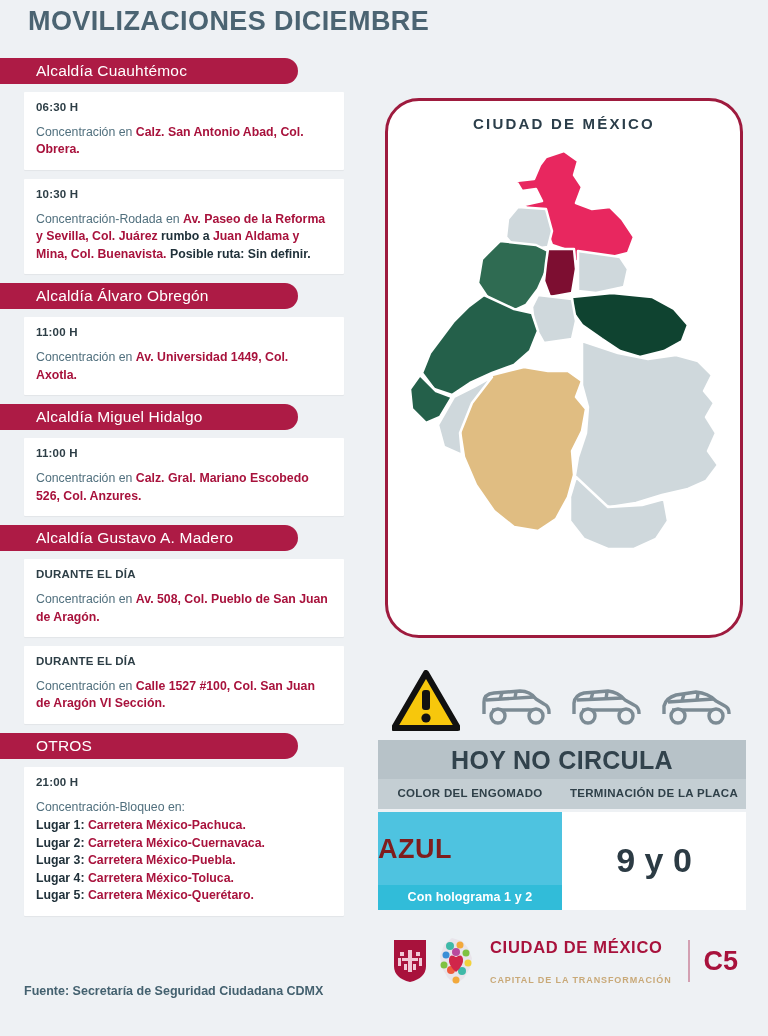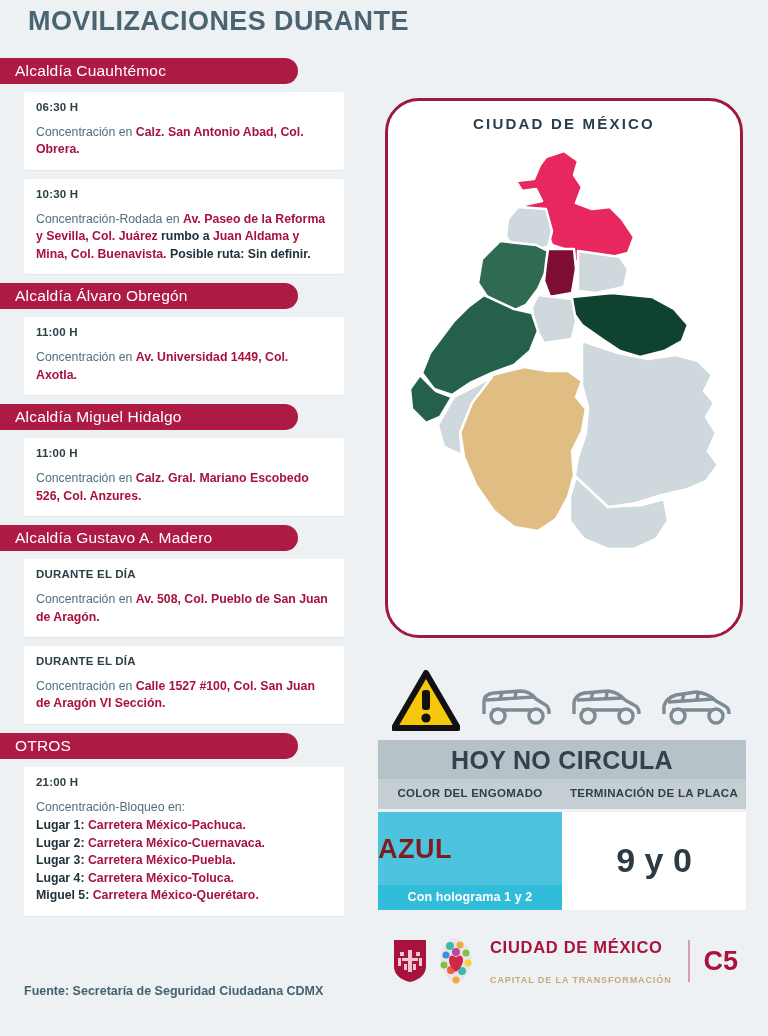--- a/index.html
+++ b/index.html
@@ -41,21 +41,21 @@
     border-radius: 16px; padding: 2px 12px 3px; letter-spacing: 0.3px;
     box-shadow: 0 1px 2px rgba(0,0,0,.2);
   }
 
   
   .left-col { position: absolute; left: 0; top: 58px; width: 358px; }
   .sec-bar {
     position: relative; background: #ad1b45; color: #fff;
     height: 26px; line-height: 26px;
     border-radius: 0 14px 14px 0; width: 298px;
-    padding-left: 15px; font-size: 15.5px; letter-spacing: 0.2px;
+    padding-left: 36px; font-size: 15.5px; letter-spacing: 0.2px;
     margin-bottom: 8px;
   }
   .sec-bar.wide   { width: 298px; }
   .card {
     background: #fff; margin: 0 14px 9px 24px;
     padding: 9px 12px 11px; border-radius: 1px;
     box-shadow: 0 1px 1px rgba(0,0,0,.05);
   }
   .card .time {
     font-size: 11.5px; font-weight: bold; color: #2d3e46;
@@ -125,21 +125,21 @@
     font-size: 9px; font-weight: bold; color: #c9a978; letter-spacing: 0.9px; margin-top: 18px;
   }
   .divider { width: 2px; height: 42px; background: #d3a0b2; margin: 0 14px 0 16px; }
   .c5 { font-size: 27px; font-weight: bold; color: #a8123c; }
 </style>
 </head>
 <body>
 
 <div class="page">
 
-  <div class="title">MOVILIZACIONES DURANTE</div>
+  <div class="title">MOVILIZACIONES DICIEMBRE</div>
 
 
   <div class="left-col" id="left-col">
       <div class="sec-bar">Alcaldía Cuauhtémoc</div>
       <div class="card">
         <div class="time">06:30 H</div>
         <div class="desc"><span>Concentración </span><span>en </span><span class="hl">Calz. San Antonio Abad, Col. Obrera.</span></div>
       </div>
       <div class="card">
         <div class="time">10:30 H</div>
@@ -167,21 +167,21 @@
       <div class="sec-bar wide">OTROS</div>
       <div class="card">
         <div class="time">21:00 H</div>
         <div class="desc">
           <div>Concentración-Bloqueo en:</div>
           <div class="lugar-list">
             <div><span class="bk">Lugar 1:</span> <span class="hl">Carretera México-Pachuca.</span></div>
             <div><span class="bk">Lugar 2:</span> <span class="hl">Carretera México-Cuernavaca.</span></div>
             <div><span class="bk">Lugar 3:</span> <span class="hl">Carretera México-Puebla.</span></div>
             <div><span class="bk">Lugar 4:</span> <span class="hl">Carretera México-Toluca.</span></div>
-            <div><span class="bk">Miguel 5:</span> <span class="hl">Carretera México-Querétaro.</span></div>
+            <div><span class="bk">Lugar 5:</span> <span class="hl">Carretera México-Querétaro.</span></div>
           </div>
         </div>
       </div>
     </div>
 
   <div class="source">Fuente: Secretaría de Seguridad Ciudadana CDMX</div>
 
   <div class="map-card">
     <div class="map-title">CIUDAD DE MÉXICO</div>
     <svg class="map-svg" viewBox="0 0 342 470">

